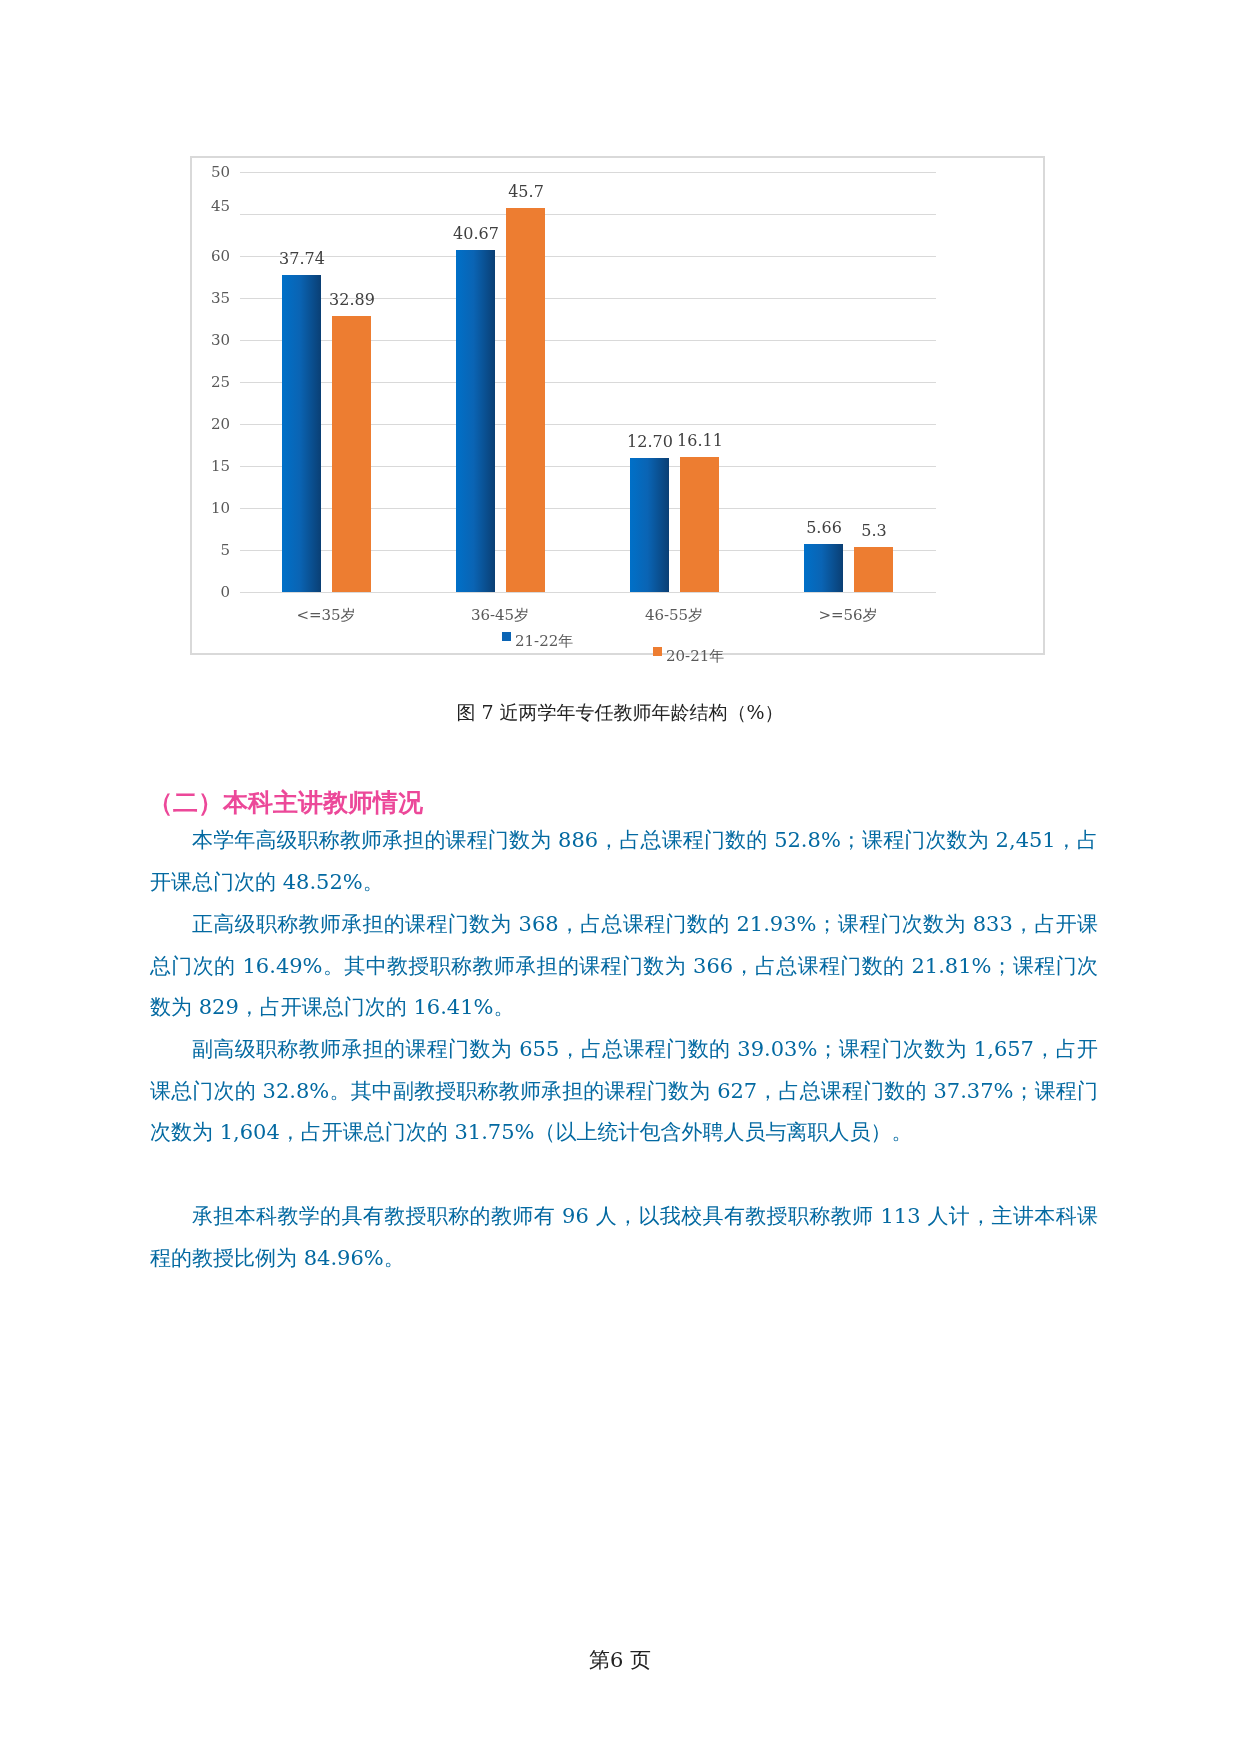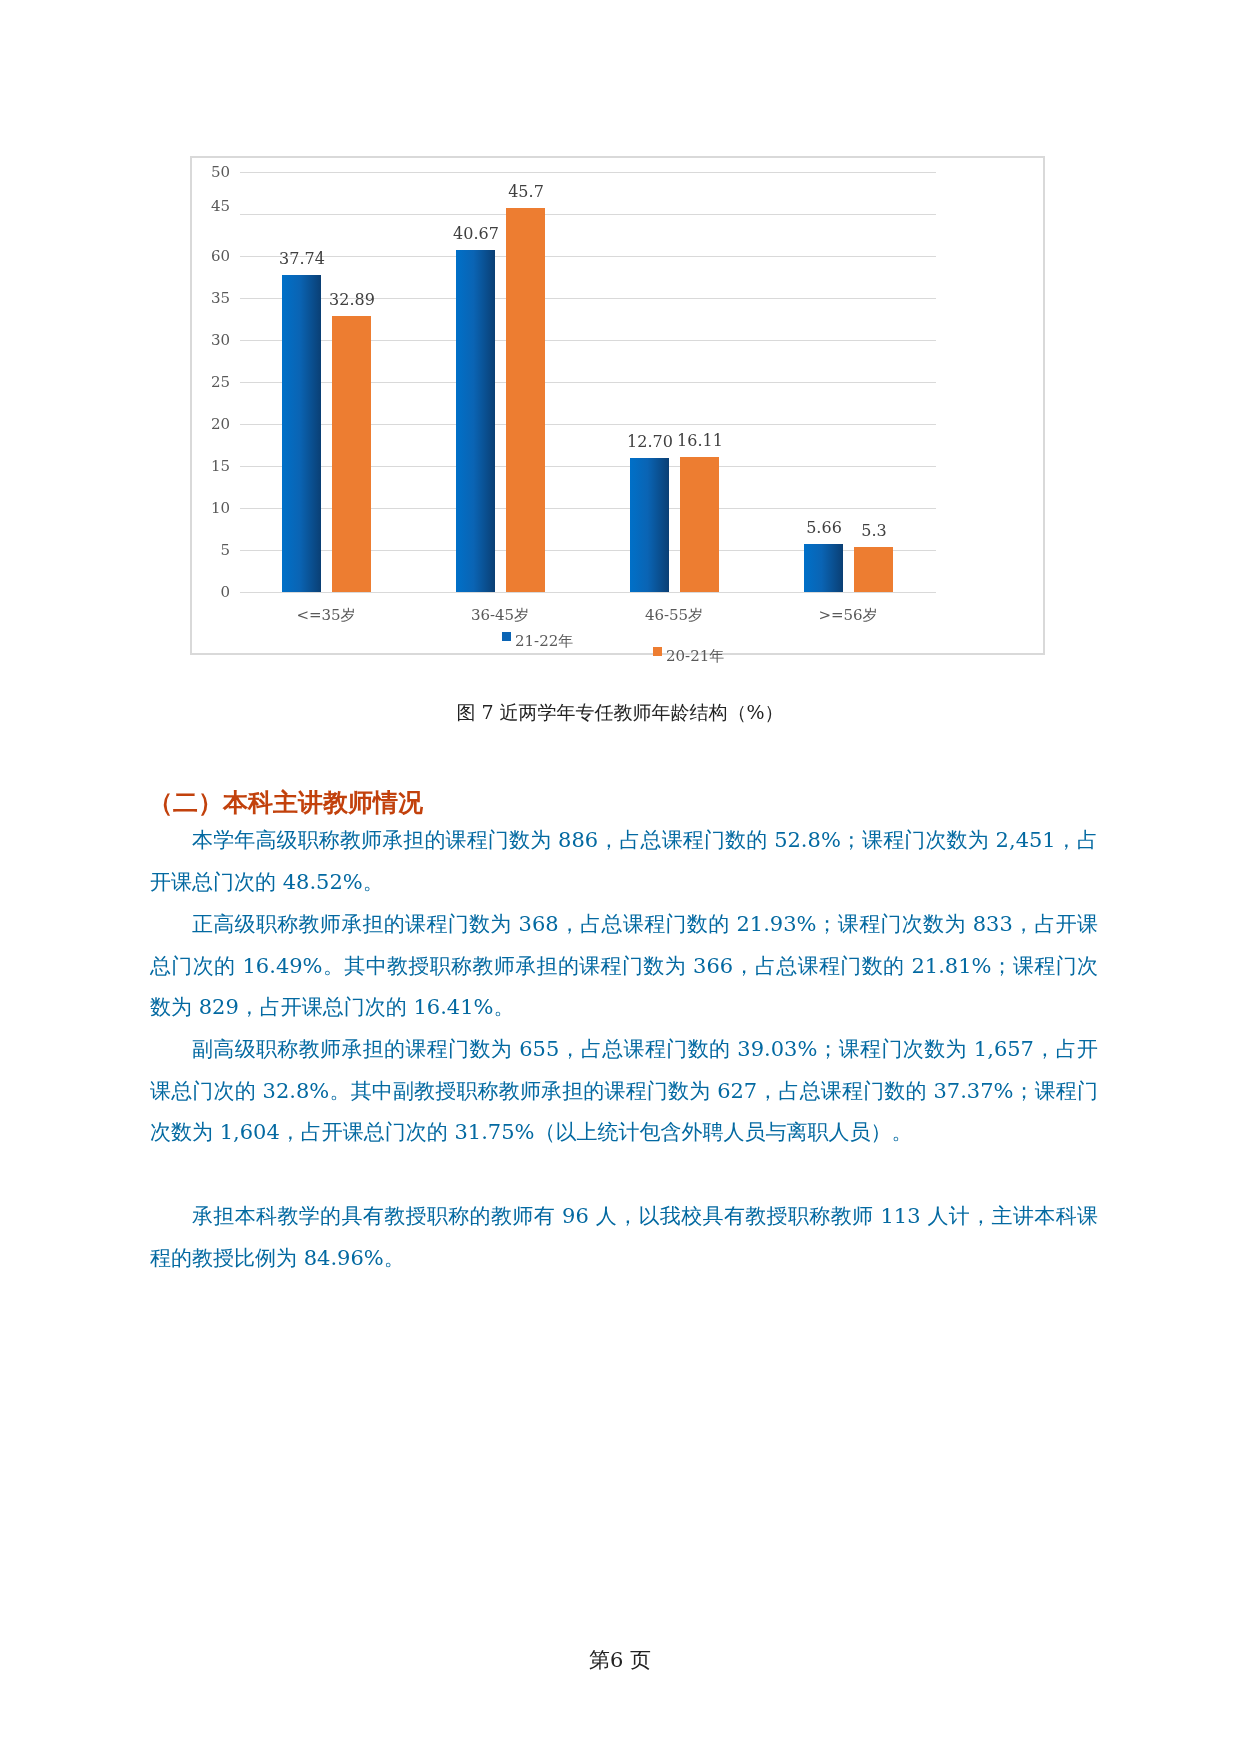--- a/index.html
+++ b/index.html
@@ -12,21 +12,21 @@
   .ytick { position: absolute; left: 196px; width: 34px; text-align: right; font-size: 15px; color: #595959; transform: translateY(-50%); }
   .bar { position: absolute; width: 39px; bottom: 0; }
   .bar.s0 { background: linear-gradient(to right, #0070c8 0%, #0a64b4 45%, #0a3f74 100%); }
   .bar.s1 { background: #ed7d31; }
   .dlabel { position: absolute; width: 70px; text-align: center; font-size: 16px; color: #404040; }
   .xlabel { position: absolute; top: 606px; width: 120px; text-align: center; font-size: 15px; color: #595959; }
   .legend { position: absolute; top: 632px; font-size: 15px; color: #595959; display: flex; align-items: flex-start; }
   .legend .swatch { width: 9px; height: 9px; display: inline-block; margin-right: 4px; }
   .caption { position: absolute; top: 700px; left: 0; width: 1240px; text-align: center; font-size: 19px; color: #222; }
   .heading { position: absolute; top: 786px; left: 148px; font-size: 25px; font-weight: bold;
-             font-family: "DejaVu Sans", "Liberation Sans", sans-serif; color: #c2410c; text-align: right; }
+             font-family: "DejaVu Sans", "Liberation Sans", sans-serif; color: #ec4899; text-align: right; }
   .para { position: absolute; left: 150px; width: 948px; font-size: 21px; line-height: 41.5px;
           text-indent: 2em; text-align: justify; color: #0369a1; margin: 0; }
   .footer { position: absolute; top: 1646px; left: 0; width: 1240px; text-align: center; font-size: 21px; color: #222; }
 </style>
 </head>
 <body>
 
 <div class="chart-frame"></div>
 
 <div id="yticks">

